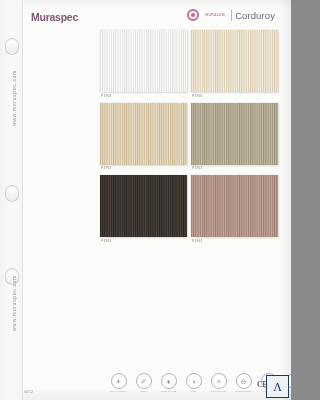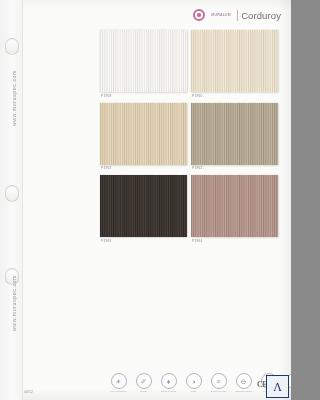--- a/index.html
+++ b/index.html
@@ -49,21 +49,21 @@
   .header{
     position:absolute;left:22px;top:0;right:0;height:30px;
   }
   .brand{
     position:absolute;left:9px;top:11px;
     font-size:10.5px;font-weight:bold;
     letter-spacing:-0.25px;
     color:#7c5a72;
   }
   .brand-right{
-    position:absolute;right:10px;top:9px;
+    position:absolute;right:16px;top:9px;
     display:flex;align-items:center;gap:3px;
   }
   .ring{
     width:12px;height:12px;border-radius:50%;
     border:2.6px solid #c86b9a;
     box-sizing:border-box;
     position:relative;
     background:#fff;
   }
   .ring:after{
@@ -156,20 +156,21 @@
 
   <div class="binder-strip">
     <div class="punch p1"></div>
     <div class="punch p2"></div>
     <div class="punch p3"></div>
     <div class="vurl v1">www.muraspec.com</div>
     <div class="vurl v2">www.muraspec.com</div>
   </div>
 
   <div class="header">
+    <div class="brand">Muraspec</div>
     <div class="brand-right">
       <div class="ring"></div>
       <div class="sub-brand">MURALUM</div>
       <div class="divider-v"></div>
       <div class="collection">Corduroy</div>
     </div>
   </div>
 
   <div class="grid">
     <div class="row">

